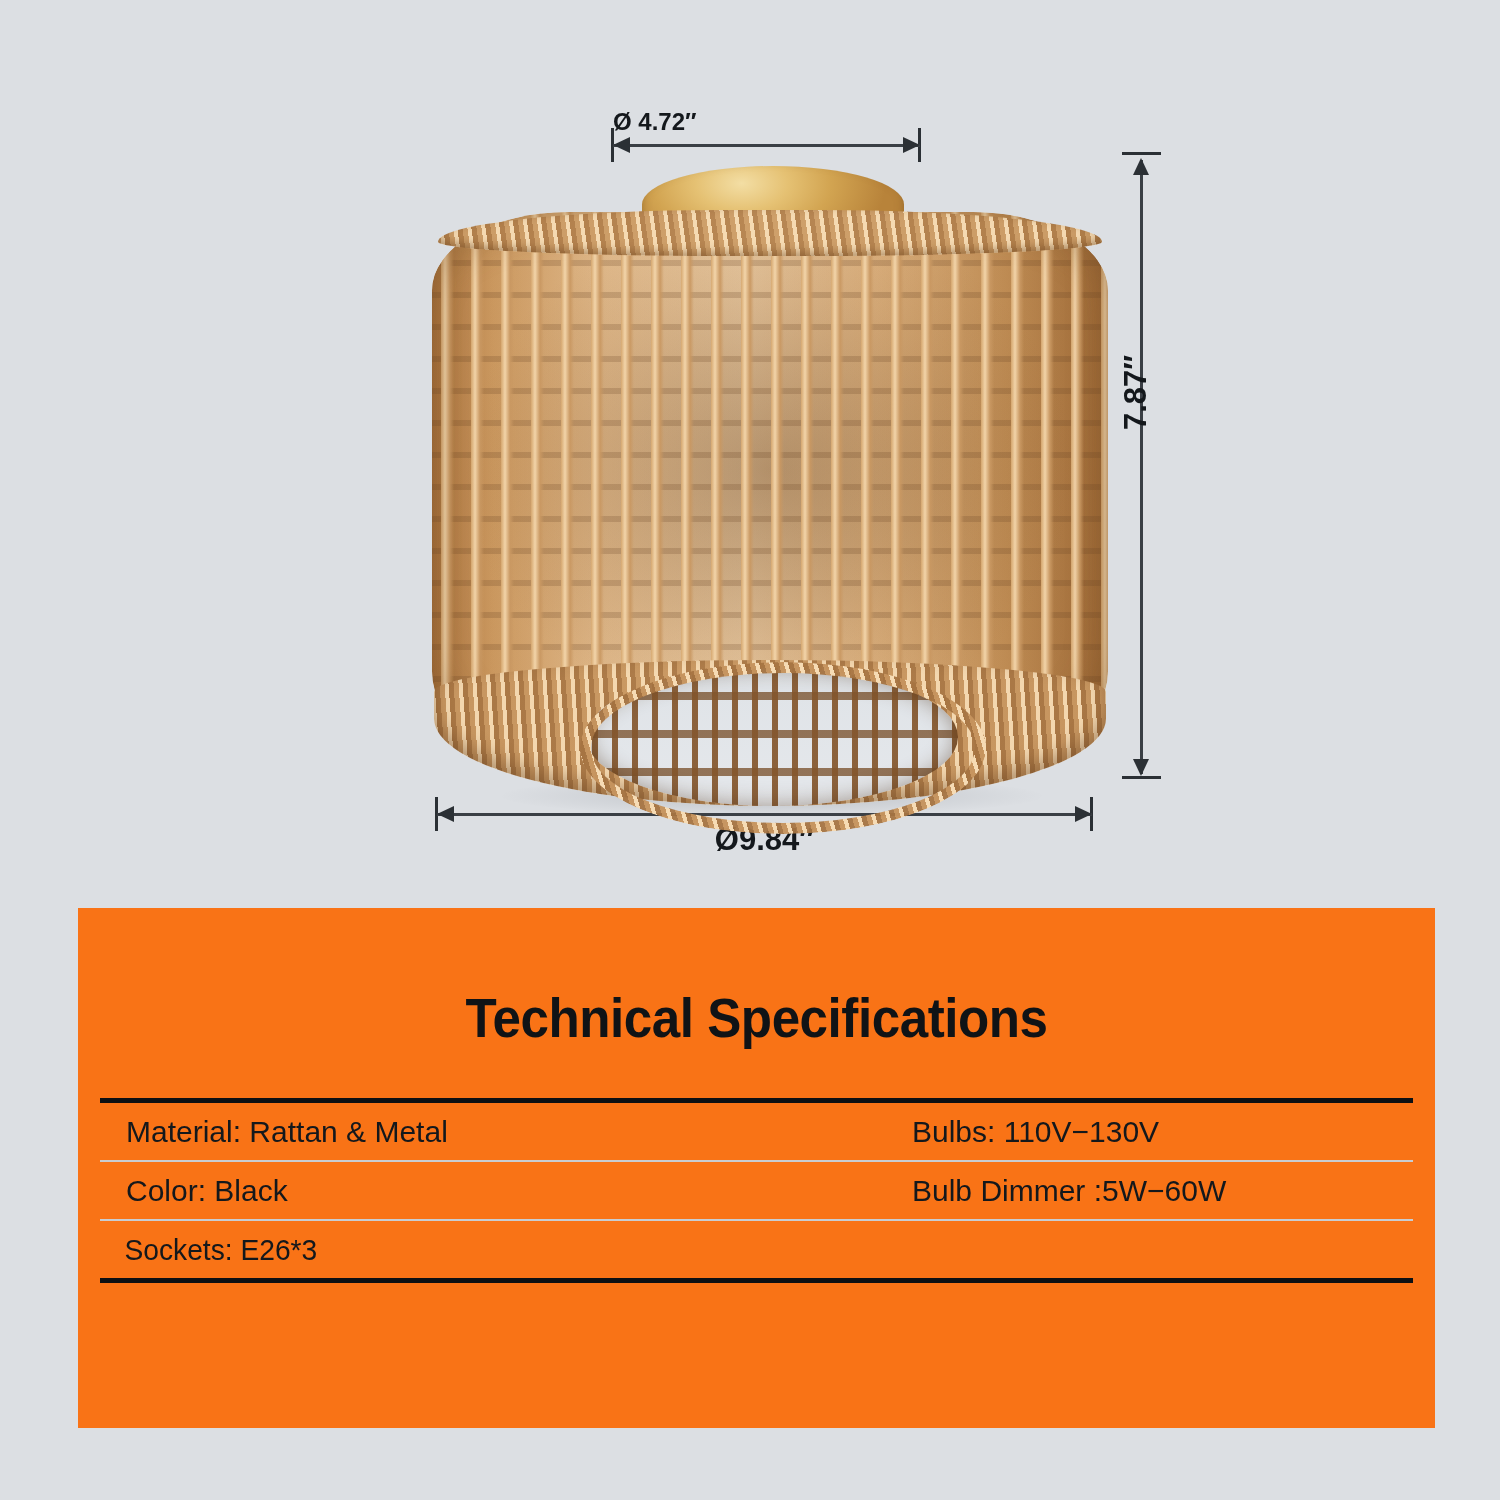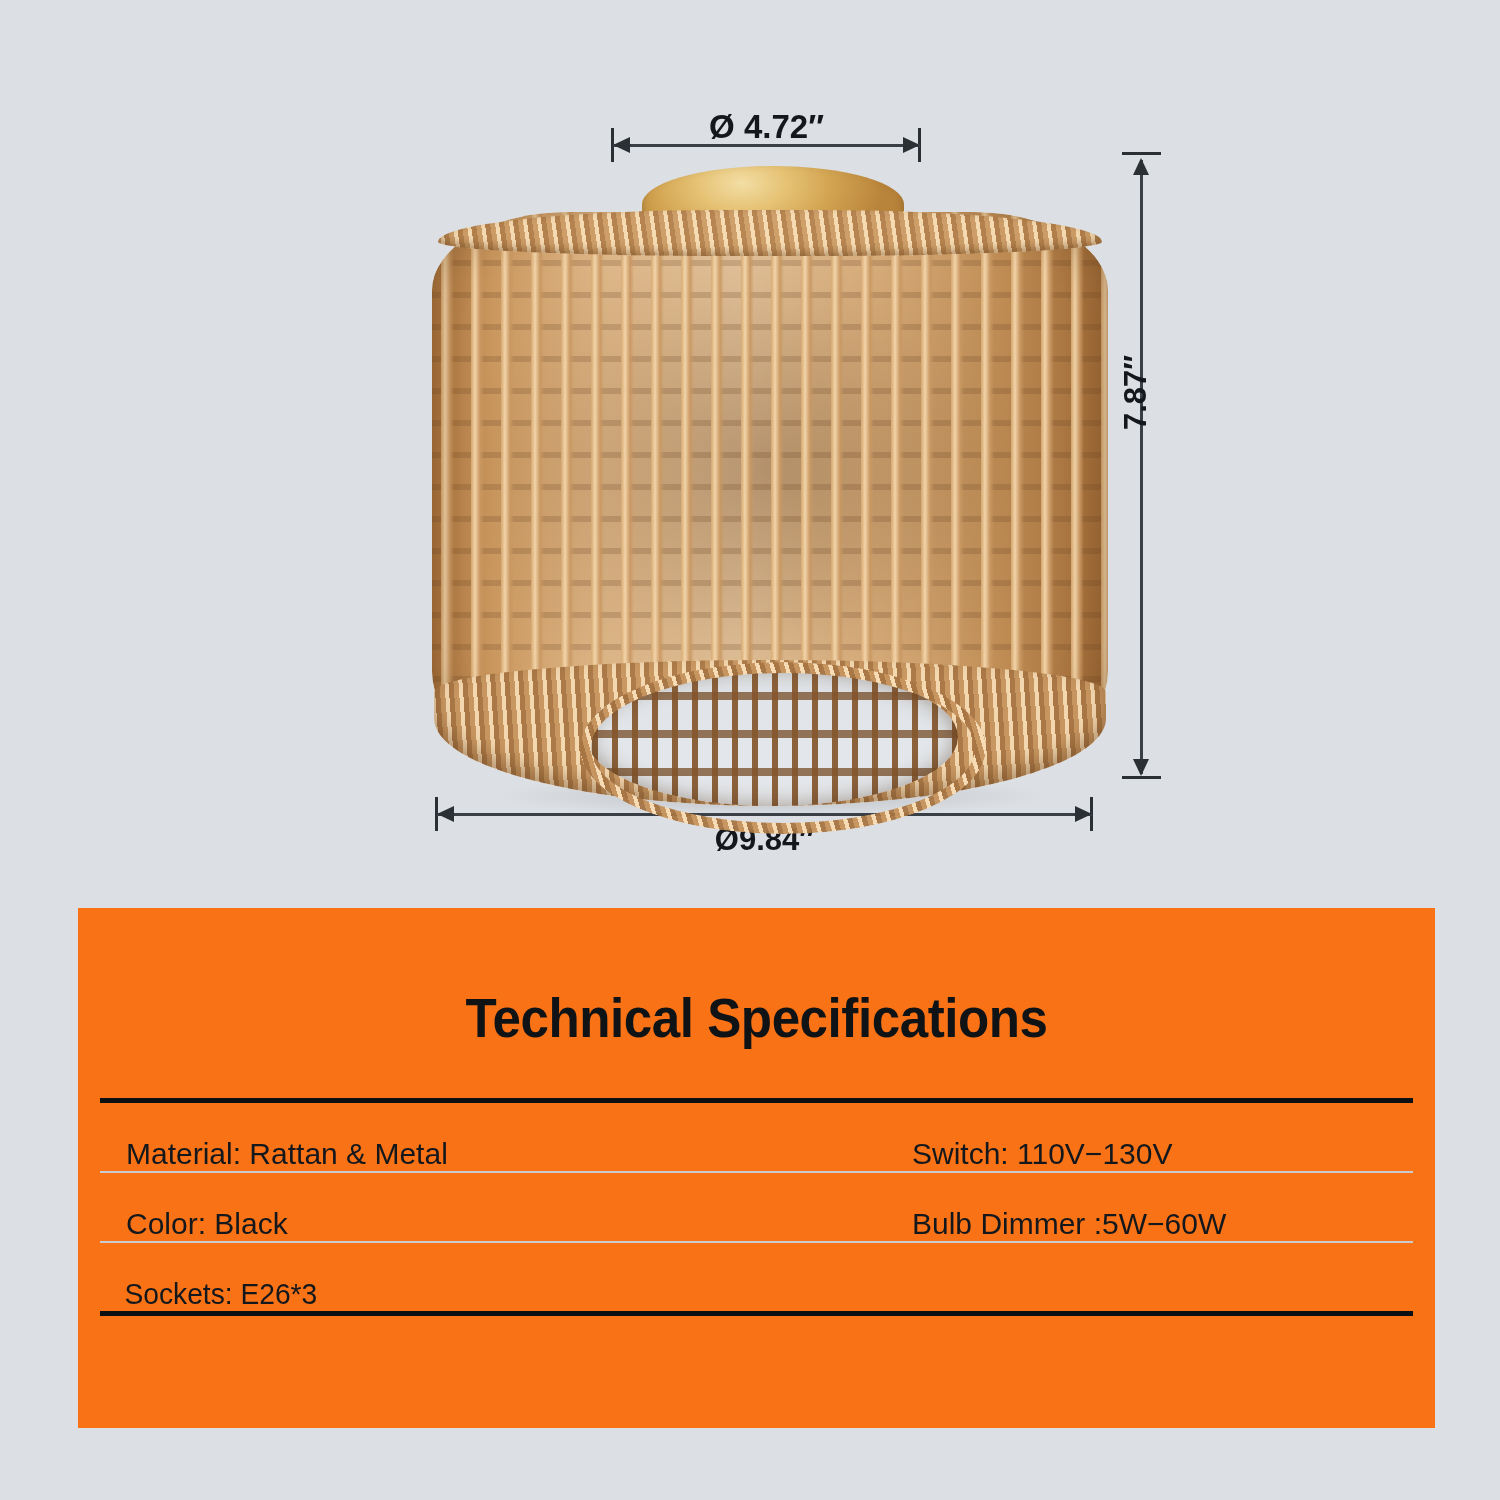--- a/index.html
+++ b/index.html
@@ -25,21 +25,21 @@
   .arrow-right{border-top:8px solid transparent;border-bottom:8px solid transparent;border-left:17px solid #2b3035;}
   .arrow-up{border-left:8px solid transparent;border-right:8px solid transparent;border-bottom:17px solid #2b3035;}
   .arrow-down{border-left:8px solid transparent;border-right:8px solid transparent;border-top:17px solid #2b3035;}
 
   
   #dim-top-line{left:613px;top:144px;width:307px;height:3px;}
   #dim-top-tick-l{left:611px;top:128px;width:3px;height:34px;}
   #dim-top-tick-r{left:918px;top:128px;width:3px;height:34px;}
   #dim-top-arrow-l{left:613px;top:137px;}
   #dim-top-arrow-r{left:903px;top:137px;}
-  #dim-top-label{left:613px;top:108px;width:307px;text-align:center;font-size:33px;}
+  #dim-top-label{left:613px;top:108px;width:307px;font-size:24px;}
 
   
   #dim-bot-line{left:437px;top:813px;width:655px;height:3px;}
   #dim-bot-tick-l{left:435px;top:797px;width:3px;height:34px;}
   #dim-bot-tick-r{left:1090px;top:797px;width:3px;height:34px;}
   #dim-bot-arrow-l{left:437px;top:806px;}
   #dim-bot-arrow-r{left:1075px;top:806px;}
   #dim-bot-label{left:437px;top:822px;width:655px;text-align:center;font-size:31px;}
 
   
@@ -198,23 +198,22 @@
     position:absolute;left:0;top:78px;width:1357px;text-align:center;
     font-size:55px;font-weight:700;color:#101316;letter-spacing:-.5px;
     font-family:"Liberation Sans Narrow","Liberation Sans","DejaVu Sans",sans-serif;
     transform:scaleX(.93);
   }
   #spec-table{
     position:absolute;left:22px;top:190px;width:1313px;
     border-top:5px solid #0d1013;border-bottom:5px solid #0d1013;
   }
   .spec-row{
-    display:flex;height:57px;align-items:flex-end;
+    display:flex;height:57px;align-items:center;
     border-bottom:2px solid #c9cdd1;
-    margin-top:11px;
   }
   .spec-row:last-child{border-bottom:none;}
   .spec-cell{
     font-size:30px;color:#14181c;padding-left:26px;
     font-family:"Liberation Sans","DejaVu Sans",sans-serif;
     white-space:nowrap;overflow:hidden;
   }
   .cell-left{width:760px;}
   .cell-right{flex:1;}
   .cell-full{width:100%;}
@@ -267,21 +266,21 @@
   <div id="dim-ver-label" class="dim-label">7.87″</div>
 </div>
 
 <div id="spec-panel">
   <div id="spec-title">Technical Specifications</div>
 
   <div id="spec-table">
 
     <div class="spec-row">
       <div class="spec-cell cell-left">Material: Rattan &amp; Metal</div>
-      <div class="spec-cell cell-right">Switch: 110V−130V</div>
+      <div class="spec-cell cell-right">Bulbs: 110V−130V</div>
     </div>
 
     <div class="spec-row">
       <div class="spec-cell cell-left">Color: Black</div>
       <div class="spec-cell cell-right">Bulb Dimmer :5W−60W</div>
     </div>
 
     <div class="spec-row">
       <div class="spec-cell cell-full condensed">Sockets: E26*3</div>
     </div>

